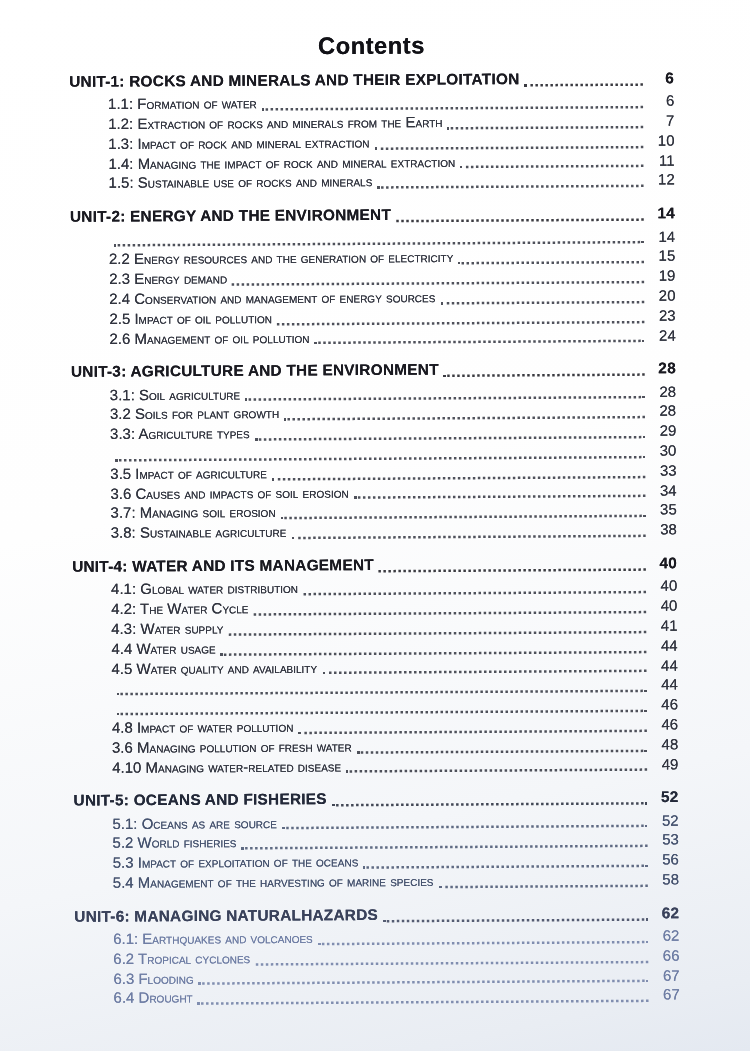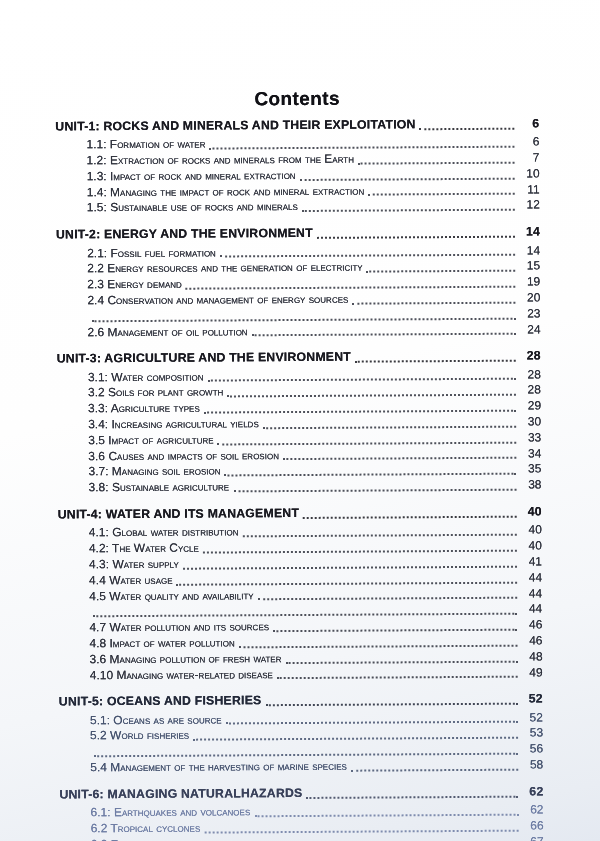--- a/index.html
+++ b/index.html
@@ -11,21 +11,21 @@
     height: 841px;
     overflow: hidden;
     font-family: "Liberation Sans", sans-serif;
     
     background: linear-gradient(168deg, #ffffff 0%, #fefefe 45%, #f4f6f9 75%, #e9edf3 94%, #e4e9f1 100%);
   }
   .sheet {
     position: absolute;
     inset: 0;
     box-sizing: border-box;
-    padding: 88px 59px 0 57px;
+    padding: 27px 59px 0 57px;
   }
   .content {
     transform: rotate(-0.35deg);
     transform-origin: 50% 40%;
   }
   .title {
     text-align: center;
     font-size: 19px;
     font-weight: bold;
     color: #111116;
@@ -116,72 +116,71 @@
             <span class="pagenum">12</span>
           </div>
         </section>
         <section class="unit">
           <div class="row heading">
             <span class="label">UNIT-2: ENERGY AND THE ENVIRONMENT</span>
             <span class="leader"></span>
             <span class="pagenum">14</span>
           </div>
           <div class="row item">
-            <span class="label">2.1: Fossil fuel formation</span>
             <span class="leader"></span>
             <span class="pagenum">14</span>
           </div>
           <div class="row item">
             <span class="label">2.2 Energy resources and the generation of electricity</span>
             <span class="leader"></span>
             <span class="pagenum">15</span>
           </div>
           <div class="row item">
             <span class="label">2.3 Energy demand</span>
             <span class="leader"></span>
             <span class="pagenum">19</span>
           </div>
           <div class="row item">
             <span class="label">2.4 Conservation and management of energy sources</span>
             <span class="leader"></span>
             <span class="pagenum">20</span>
           </div>
           <div class="row item">
+            <span class="label">2.5 Impact of oil pollution</span>
             <span class="leader"></span>
             <span class="pagenum">23</span>
           </div>
           <div class="row item">
             <span class="label">2.6 Management of oil pollution</span>
             <span class="leader"></span>
             <span class="pagenum">24</span>
           </div>
         </section>
         <section class="unit">
           <div class="row heading">
             <span class="label">UNIT-3: AGRICULTURE AND THE ENVIRONMENT</span>
             <span class="leader"></span>
             <span class="pagenum">28</span>
           </div>
           <div class="row item">
-            <span class="label">3.1: Water composition</span>
+            <span class="label">3.1: Soil agriculture</span>
             <span class="leader"></span>
             <span class="pagenum">28</span>
           </div>
           <div class="row item">
             <span class="label">3.2 Soils for plant growth</span>
             <span class="leader"></span>
             <span class="pagenum">28</span>
           </div>
           <div class="row item">
             <span class="label">3.3: Agriculture types</span>
             <span class="leader"></span>
             <span class="pagenum">29</span>
           </div>
           <div class="row item">
-            <span class="label">3.4: Increasing agricultural yields</span>
             <span class="leader"></span>
             <span class="pagenum">30</span>
           </div>
           <div class="row item">
             <span class="label">3.5 Impact of agriculture</span>
             <span class="leader"></span>
             <span class="pagenum">33</span>
           </div>
           <div class="row item">
             <span class="label">3.6 Causes and impacts of soil erosion</span>
@@ -228,21 +227,20 @@
           <div class="row item">
             <span class="label">4.5 Water quality and availability</span>
             <span class="leader"></span>
             <span class="pagenum">44</span>
           </div>
           <div class="row item">
             <span class="leader"></span>
             <span class="pagenum">44</span>
           </div>
           <div class="row item">
-            <span class="label">4.7 Water pollution and its sources</span>
             <span class="leader"></span>
             <span class="pagenum">46</span>
           </div>
           <div class="row item">
             <span class="label">4.8 Impact of water pollution</span>
             <span class="leader"></span>
             <span class="pagenum">46</span>
           </div>
           <div class="row item">
             <span class="label">3.6 Managing pollution of fresh water</span>
@@ -265,20 +263,21 @@
             <span class="label">5.1: Oceans as are source</span>
             <span class="leader"></span>
             <span class="pagenum">52</span>
           </div>
           <div class="row item">
             <span class="label">5.2 World fisheries</span>
             <span class="leader"></span>
             <span class="pagenum">53</span>
           </div>
           <div class="row item">
+            <span class="label">5.3 Impact of exploitation of the oceans</span>
             <span class="leader"></span>
             <span class="pagenum">56</span>
           </div>
           <div class="row item">
             <span class="label">5.4 Management of the harvesting of marine species</span>
             <span class="leader"></span>
             <span class="pagenum">58</span>
           </div>
         </section>
         <section class="unit">

